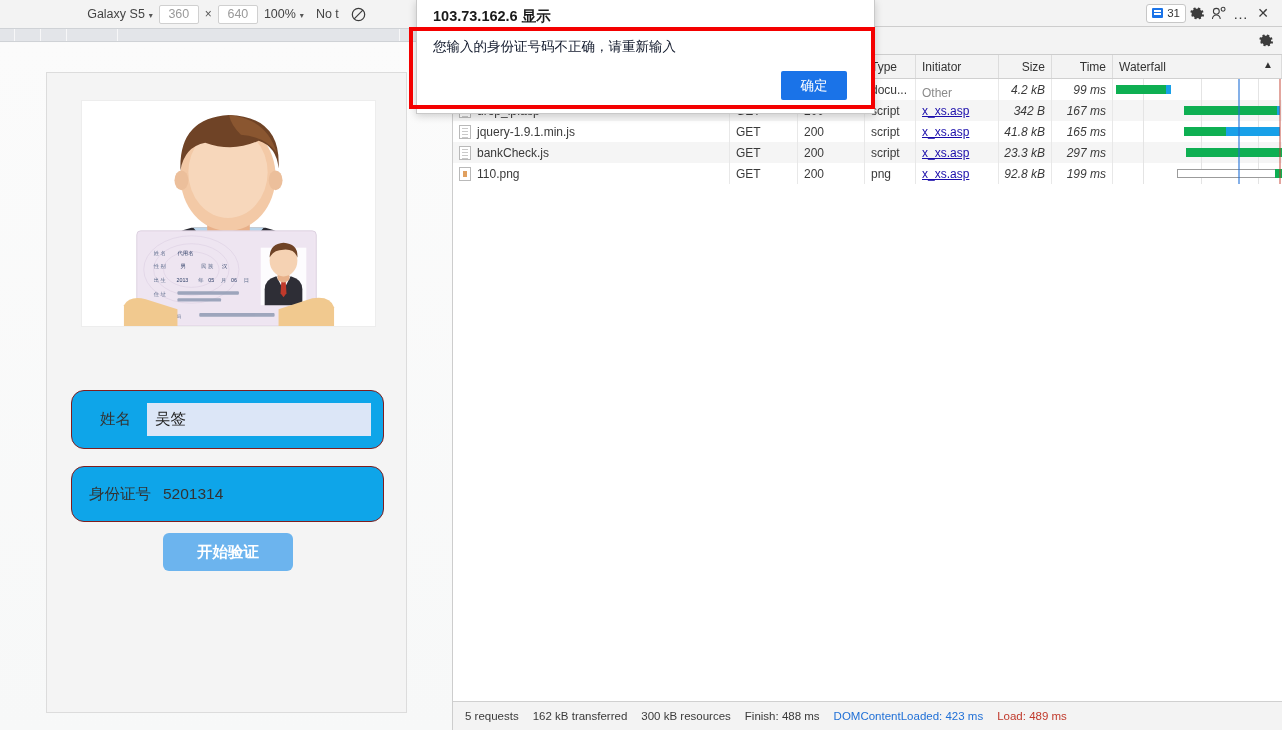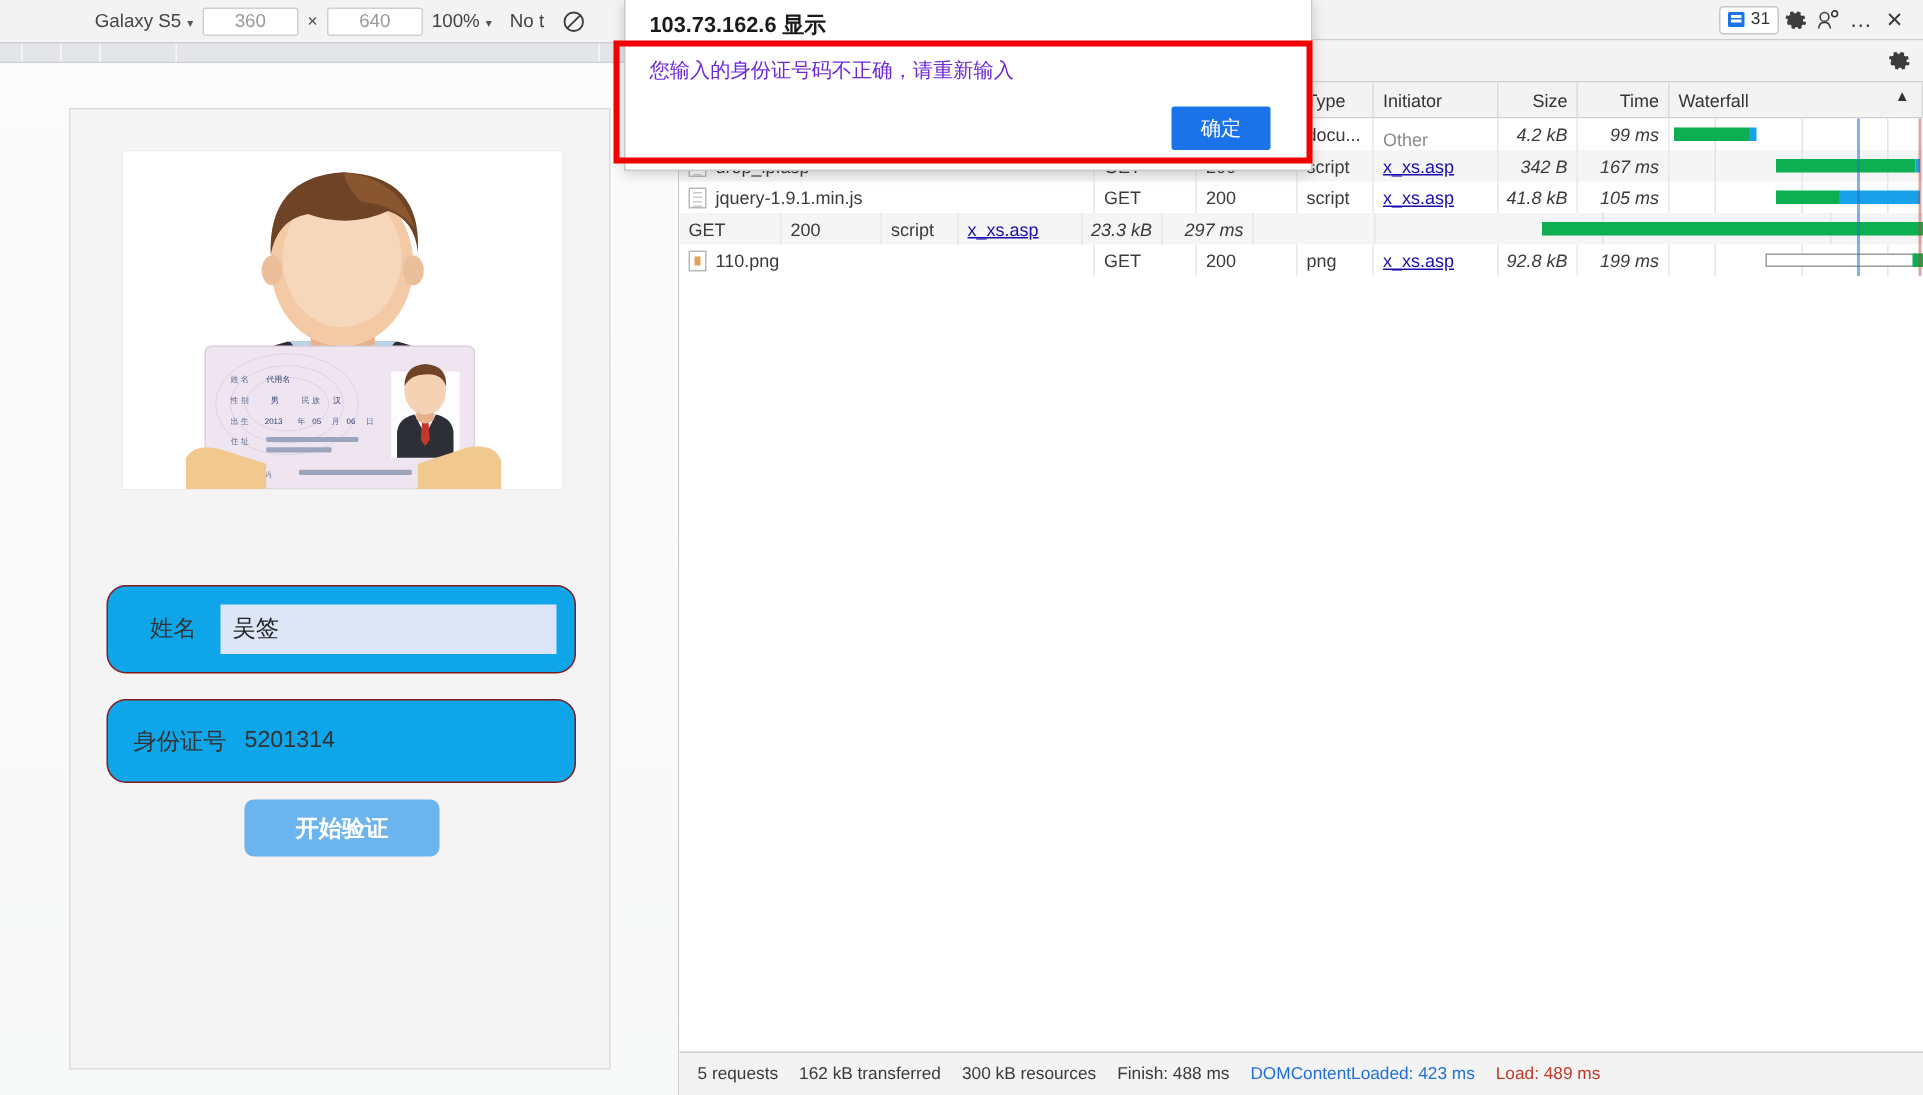--- a/index.html
+++ b/index.html
@@ -22,21 +22,21 @@
   .device-toolbar {
     position: absolute; left: 0; top: 0; width: 453px; height: 28px;
     background: #f3f3f3;
     display: flex; align-items: center; justify-content: center;
     gap: 0px;
     font-size: 12.5px; color: #444;
   }
   .dt-item { padding: 0 6px; display: flex; align-items: center; gap: 4px; white-space: nowrap; }
   .dt-caret { font-size: 8px; color: #555; position: relative; top: 1px; }
   .dt-dim {
-    width: 64px; height: 19px; border: 1px solid #d0d0d0; border-radius: 2px;
+    width: 40px; height: 19px; border: 1px solid #d0d0d0; border-radius: 2px;
     background: #fff; color: #9a9a9a; font-size: 12.5px;
     display: flex; align-items: center; justify-content: center;
   }
   .dt-x { color: #555; padding: 0 6px; font-size: 12px; }
   .dt-trunc { max-width: 34px; overflow: hidden; color: #444; }
   .noentry-ic { width: 15px; height: 15px; display: block; }
 
   .ruler {
     position: absolute; left: 0; top: 28px; width: 453px; height: 14px;
     background: #e3e5e9;
@@ -161,21 +161,21 @@
   .st-red { color: #c0392b; }
 
   
   .dialog {
     position: absolute; left: 416px; top: 0; width: 459px; height: 114px;
     background: #fff; border: 1px solid #c9c9c9; border-top: none;
     box-shadow: 0 2px 8px rgba(0,0,0,0.18);
     z-index: 30;
   }
   .dlg-title { position: absolute; left: 16px; top: 7px; font-size: 14.5px; font-weight: bold; color: #1a1a1a; }
-  .dlg-msg { position: absolute; left: 16px; top: 38px; font-size: 13.5px; color: #6d28d9; }
+  .dlg-msg { position: absolute; left: 16px; top: 38px; font-size: 13.5px; color: #0f172a; }
   .dlg-ok {
     position: absolute; right: 27px; top: 71px; width: 66px; height: 29px;
     background: #1a73e8; color: #fff; border: none; border-radius: 2px;
     font-size: 13.5px; cursor: pointer;
     font-family: "Liberation Sans", sans-serif;
   }
 
   
   .annot {
     position: absolute; left: 409px; top: 27px; width: 466px; height: 82px;
@@ -440,33 +440,37 @@
             <span class="file-ic"></span>
             <span>jquery-1.9.1.min.js</span>
           </div>
           <div class="td" style="width: 68px;">GET</div>
           <div class="td" style="width: 67px;">200</div>
           <div class="td" style="width: 51px;">script</div>
           <div class="td" style="width: 83px;">
             <span class="init-link">x_xs.asp</span>
           </div>
           <div class="td num" style="width: 53px;">41.8 kB</div>
-          <div class="td num" style="width: 61px;">105 ms</div>
+          <div class="td num" style="width: 61px;">165 ms</div>
           <div class="wf">
             <div class="wf-grid" style="left: 18%;"></div>
             <div class="wf-grid" style="left: 52%;"></div>
             <div class="wf-grid" style="left: 86%;"></div>
             <div class="wf-bar" style="left: 42%; width: 57%;">
               <div class="q"></div>
               <div class="g" style="left: 0%; width: 43.8596%;"></div>
               <div class="b" style="left: 43.8596%; width: 56.1404%;"></div>
             </div>
           </div>
         </div>
         <div class="net-row odd">
+          <div class="td name" style="width: 277px;">
+            <span class="file-ic"></span>
+            <span>bankCheck.js</span>
+          </div>
           <div class="td" style="width: 68px;">GET</div>
           <div class="td" style="width: 67px;">200</div>
           <div class="td" style="width: 51px;">script</div>
           <div class="td" style="width: 83px;">
             <span class="init-link">x_xs.asp</span>
           </div>
           <div class="td num" style="width: 53px;">23.3 kB</div>
           <div class="td num" style="width: 61px;">297 ms</div>
           <div class="wf">
             <div class="wf-grid" style="left: 18%;"></div>

